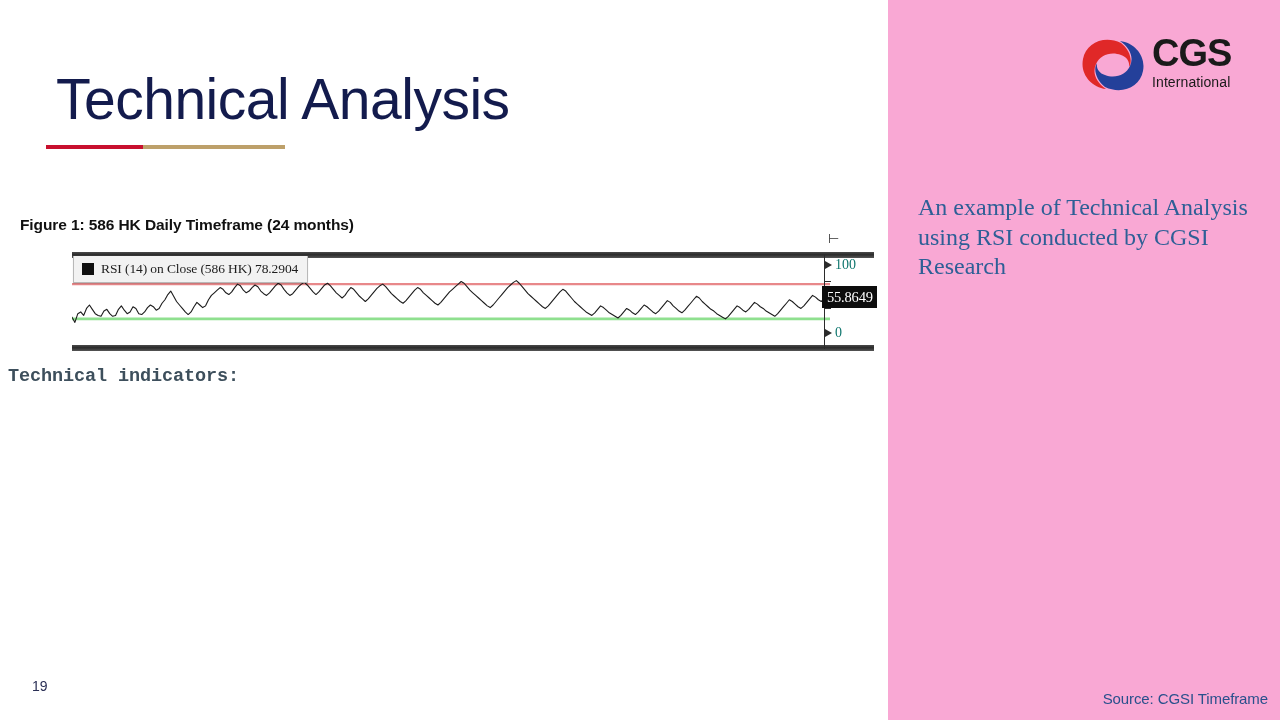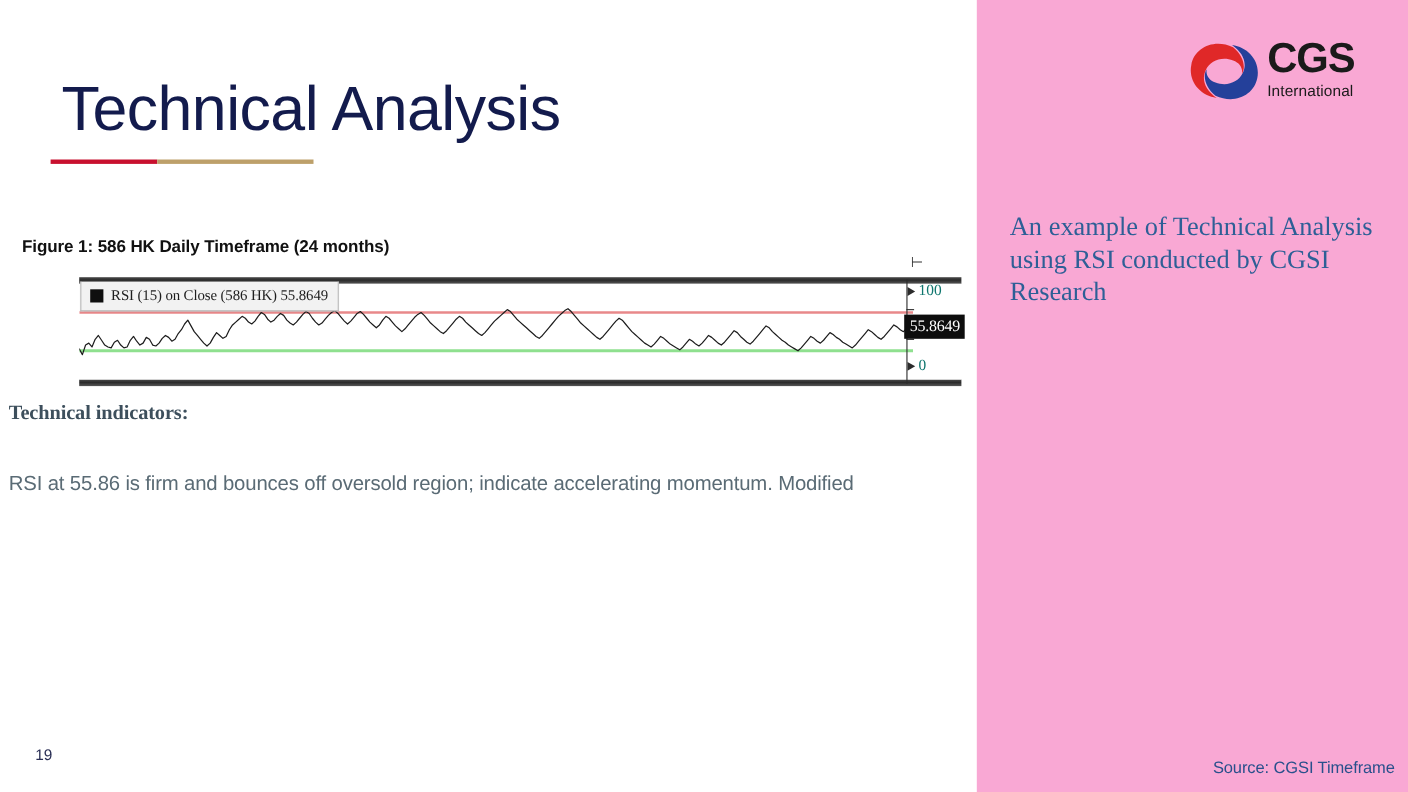--- a/index.html
+++ b/index.html
@@ -246,21 +246,21 @@
     font-size: 13px;
     color: #333333;
     line-height: 13px;
   }
 
   
   #indicators-heading {
     position: absolute;
     left: 8px;
     top: 366px;
-    font-family: Liberation Serif, serif;
+    font-family: Liberation Mono, monospace;
     font-weight: bold;
     font-size: 18.5px;
     color: #3d4f5c;
     letter-spacing: -0.1px;
     white-space: nowrap;
   }
   #indicators-body {
     position: absolute;
     left: 8px;
     top: 428px;
@@ -307,37 +307,36 @@
         <line id="band-overbought" x1="0" y1="26.10" x2="758" y2="26.10" stroke="#e8888a" stroke-width="2.4"></line>
 
         <line id="band-oversold" x1="0" y1="60.90" x2="758" y2="60.90" stroke="#8fe08f" stroke-width="2.8"></line>
 
         <polyline id="rsi-line" fill="none" stroke="#1c1c1c" stroke-width="1.1" stroke-linejoin="round" stroke-linecap="round" points="0.00,59.16 2.90,64.38 5.81,55.68 8.71,53.94 11.62,57.42 14.52,50.46 17.43,46.98 20.33,51.33 23.23,55.68 26.14,57.42 29.04,58.29 31.95,53.07 34.85,51.33 37.75,55.68 40.66,58.29 43.56,57.42 46.47,51.33 49.37,47.85 52.28,52.20 55.18,55.68 58.08,53.94 60.99,48.72 63.89,50.46 66.80,55.68 69.70,56.55 72.61,53.94 75.51,49.59 78.41,46.98 81.32,48.72 84.22,52.20 87.13,50.46 90.03,45.24 92.93,41.76 95.84,36.54 98.74,33.06 101.65,38.28 104.55,43.50 107.46,46.98 110.36,50.46 113.26,53.94 116.17,56.55 119.07,53.94 121.98,48.72 124.88,44.37 127.79,46.98 130.69,49.59 133.59,47.85 136.50,41.76 139.40,37.41 142.31,34.80 145.21,32.19 148.11,29.58 151.02,31.32 153.92,34.80 156.83,36.54 159.73,33.93 162.64,29.58 165.54,26.10 168.44,27.84 171.35,32.19 174.25,34.80 177.16,33.06 180.06,29.58 182.97,26.97 185.87,28.71 188.77,33.06 191.68,35.67 194.58,37.41 197.49,34.80 200.39,31.32 203.30,27.84 206.20,25.23 209.10,26.97 212.01,31.32 214.91,34.80 217.82,37.41 220.72,35.67 223.62,32.19 226.53,28.71 229.43,26.10 232.34,24.36 235.24,26.97 238.15,30.45 241.05,33.93 243.95,36.54 246.86,33.93 249.76,30.45 252.67,26.97 255.57,25.23 258.48,27.84 261.38,31.32 264.28,34.80 267.19,37.41 270.09,40.02 273.00,37.41 275.90,33.06 278.80,29.58 281.71,31.32 284.61,34.80 287.52,38.28 290.42,40.89 293.33,43.50 296.23,40.89 299.13,37.41 302.04,33.93 304.94,30.45 307.85,27.84 310.75,26.10 313.66,28.71 316.56,32.19 319.46,35.67 322.37,38.28 325.27,40.89 328.18,43.50 331.08,45.24 333.98,42.63 336.89,39.15 339.79,35.67 342.70,32.19 345.60,29.58 348.51,31.32 351.41,34.80 354.31,37.41 357.22,40.02 360.12,42.63 363.03,45.24 365.93,46.98 368.84,44.37 371.74,40.89 374.64,37.41 377.55,33.93 380.45,31.32 383.36,28.71 386.26,26.10 389.16,23.49 392.07,25.23 394.97,28.71 397.88,32.19 400.78,34.80 403.69,37.41 406.59,40.02 409.49,42.63 412.40,45.24 415.30,47.85 418.21,49.59 421.11,46.98 424.02,43.50 426.92,40.02 429.82,36.54 432.73,33.06 435.63,29.58 438.54,26.97 441.44,24.36 444.34,22.62 447.25,25.23 450.15,28.71 453.06,32.19 455.96,35.67 458.87,38.28 461.77,40.89 464.67,43.50 467.58,46.11 470.48,48.72 473.39,50.46 476.29,47.85 479.20,44.37 482.10,40.89 485.00,37.41 487.91,33.93 490.81,31.32 493.72,33.06 496.62,36.54 499.52,40.02 502.43,43.50 505.33,46.11 508.24,48.72 511.14,51.33 514.05,53.94 516.95,55.68 519.85,57.42 522.76,54.81 525.66,51.33 528.57,47.85 531.47,49.59 534.38,52.20 537.28,54.81 540.18,56.55 543.09,58.29 545.99,60.03 548.90,57.42 551.80,53.94 554.70,50.46 557.61,52.20 560.51,54.81 563.42,56.55 566.32,53.94 569.23,50.46 572.13,46.98 575.03,48.72 577.94,51.33 580.84,53.94 583.75,55.68 586.65,53.07 589.56,49.59 592.46,46.11 595.36,42.63 598.27,44.37 601.17,47.85 604.08,50.46 606.98,53.07 609.89,54.81 612.79,52.20 615.69,48.72 618.60,45.24 621.50,41.76 624.41,38.28 627.31,40.02 630.21,43.50 633.12,46.11 636.02,48.72 638.93,51.33 641.83,53.07 644.74,55.68 647.64,57.42 650.54,59.16 653.45,60.90 656.35,58.29 659.26,54.81 662.16,51.33 665.07,47.85 667.97,49.59 670.87,52.20 673.78,53.94 676.68,51.33 679.59,47.85 682.49,44.37 685.39,46.11 688.30,48.72 691.20,50.46 694.11,53.07 697.01,54.81 699.92,56.55 702.82,58.29 705.72,55.68 708.63,52.20 711.53,48.72 714.44,45.24 717.34,41.76 720.25,43.50 723.15,46.11 726.05,48.72 728.96,50.46 731.86,47.85 734.77,44.37 737.67,40.89 740.57,37.41 743.48,39.15 746.38,41.76 749.29,43.50 752.19,40.89 755.10,38.28 758.00,38.40"></polyline>
       </svg>
     </div>
 
     <div id="chart-legend">
       <span id="legend-swatch"></span>
-      <span id="legend-label">RSI (15)  on Close (586 HK)  55.8649</span>
+      <span id="legend-label">RSI (14)  on Close (586 HK)  78.2904</span>
     </div>
 
     <div id="chart-axis">
       <div id="axis-line"></div>
       <div class="axis-arrow" style="top:9px"></div>
       <div class="axis-label" style="top:6px">100</div>
       <div class="axis-tick" style="top:29px"></div>
       <div class="axis-tick" style="top:56px"></div>
       <div class="axis-arrow" style="top:77px"></div>
       <div class="axis-label" style="top:74px">0</div>
       <div id="axis-value-badge" style="top: 34.4px;">55.8649</div>
     </div>
   </div>
 
   <div id="indicators-heading">Technical indicators:</div>
-  <div id="indicators-body">RSI at 55.86 is firm and bounces off oversold region; indicate accelerating momentum. Modified</div>
 
   <div id="page-number">19</div>
 
   <div id="side-panel">
 
     <div id="logo-block">
       <svg id="logo-mark" viewBox="0 0 66 56">
 
         <path d="M41 6 C24 -2 6 6 3 22 C0 37 11 50 26 52 C16 45 12 36 16 27
                  C20 18 31 14 41 18 C47 20 50 25 49 30 C53 24 50 13 41 6 Z" fill="#e02828"></path>

